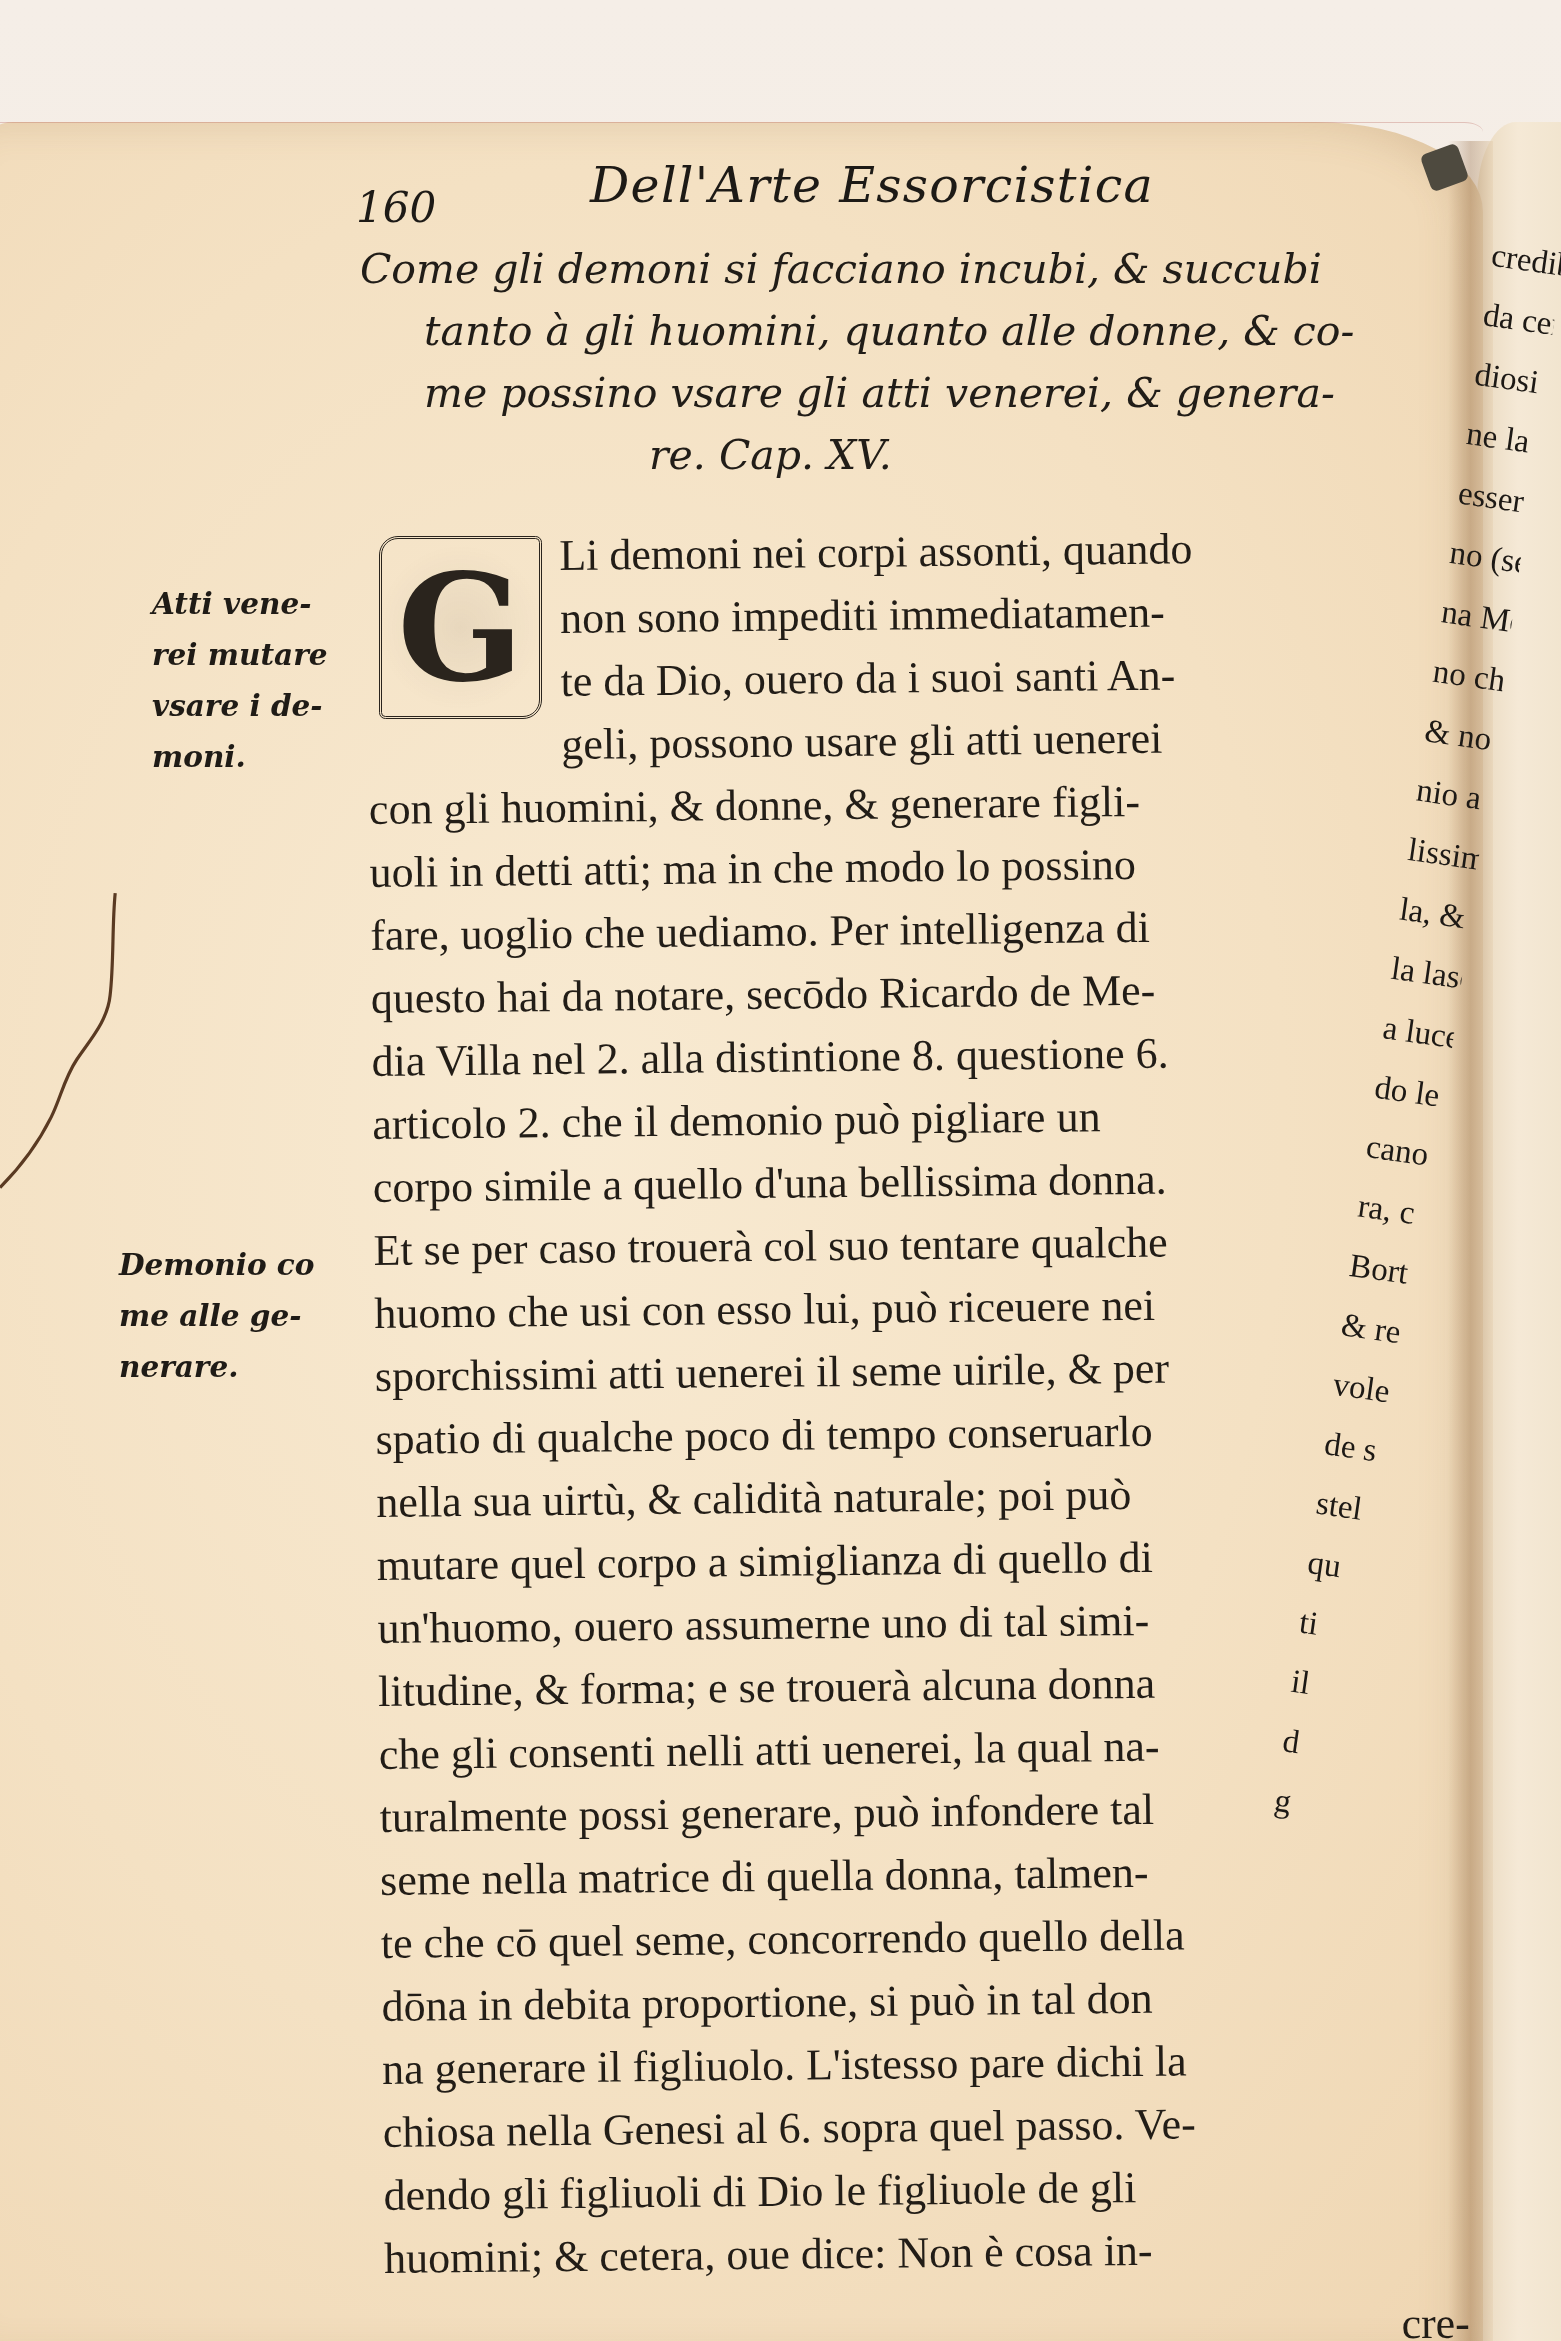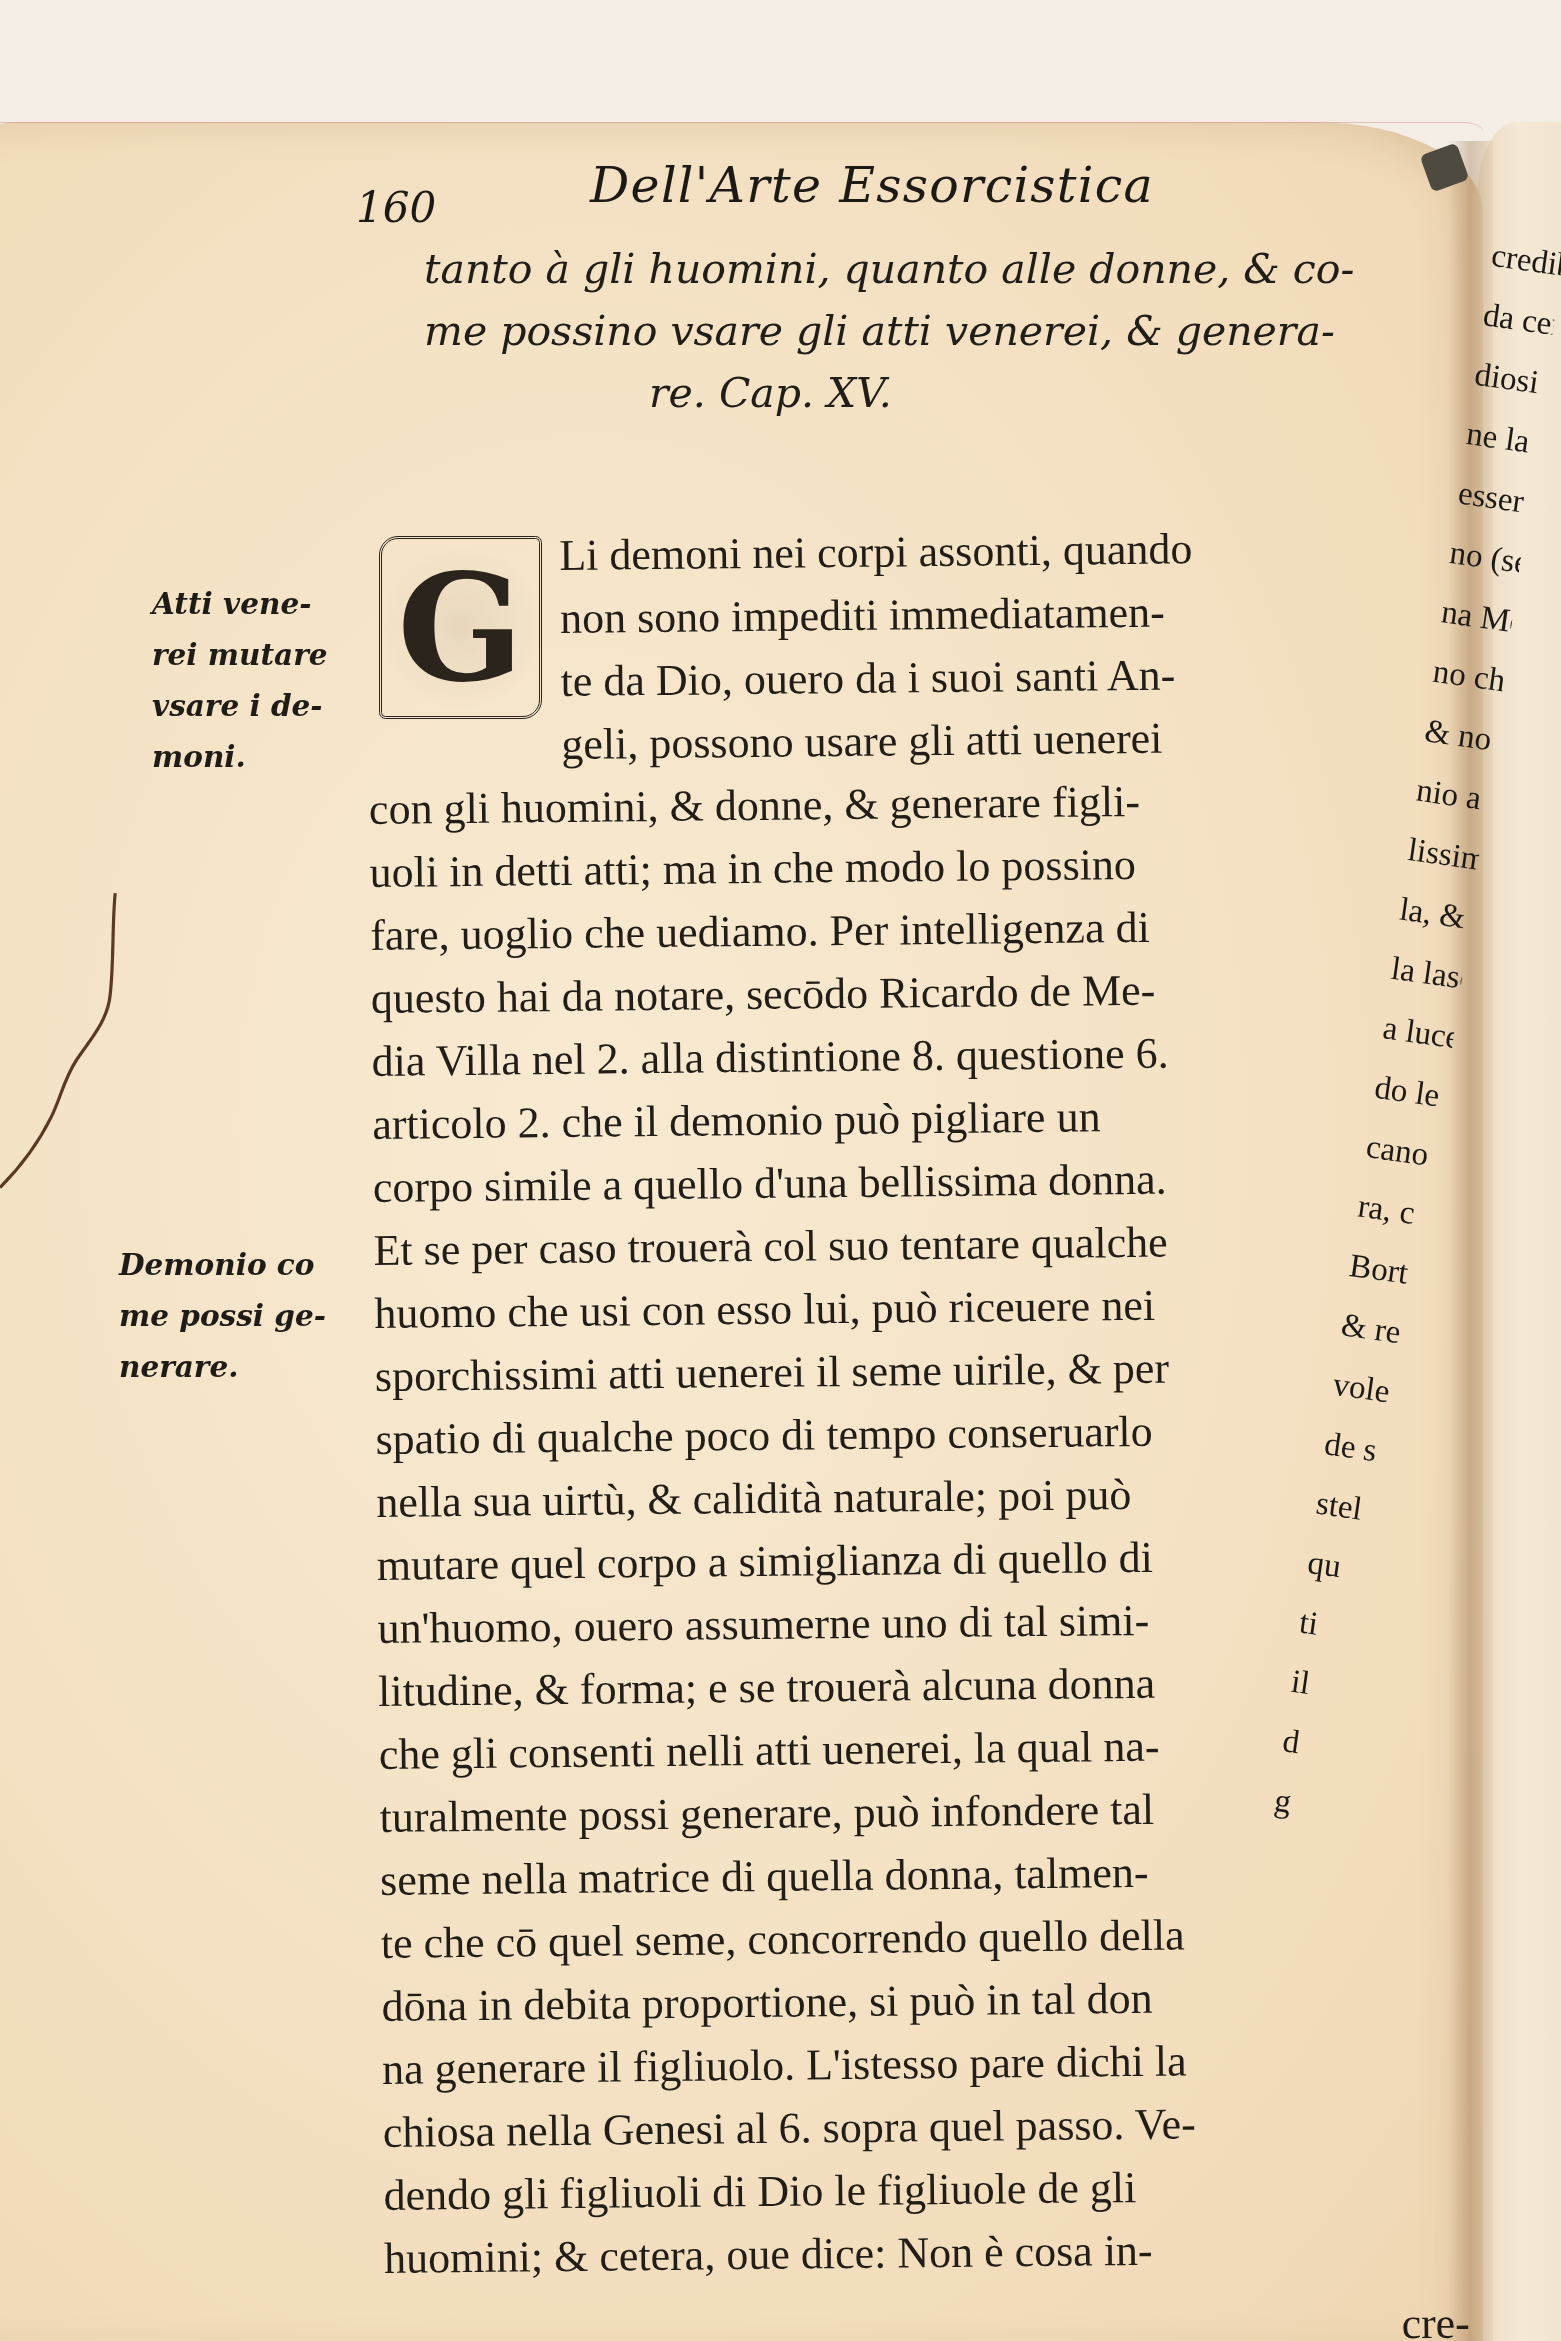--- a/index.html
+++ b/index.html
@@ -100,20 +100,21 @@
 <div class="page-left"></div>
 <div class="gutter"></div>
 <div class="spine-cloth"></div>
 
 <div class="running-head">
   <span class="folio">160</span>
   <span class="book-title">Dell'Arte Essorcistica</span>
 </div>
 
 <div class="chapter-heading">
+  <span class="line l1">Come gli demoni si facciano incubi, &amp; succubi</span>
   <span class="line l2">tanto à gli huomini, quanto alle donne, &amp; co-</span>
   <span class="line l3">me possino vsare gli atti venerei, &amp; genera-</span>
   <span class="line l4">re.        Cap.   XV.</span>
 </div>
 
 <div class="drop-cap">G</div>
 
 <div class="body-text">
   <span class="line indent">Li demoni nei corpi assonti, quando</span>
   <span class="line indent">non sono impediti immediatamen-</span>
@@ -148,21 +149,21 @@
 
 <div class="margin-note note-1">
   <span class="line">Atti vene-</span>
   <span class="line">rei mutare</span>
   <span class="line">vsare i de-</span>
   <span class="line">moni.</span>
 </div>
 
 <div class="margin-note note-2">
   <span class="line">Demonio co</span>
-  <span class="line">me possi ge-</span>
+  <span class="line">me alle ge-</span>
   <span class="line">nerare.</span>
 </div>
 
 <svg class="tear-line" viewBox="0 0 200 640" width="128" height="411">
   <path d="M180 10 C175 60 178 120 172 170 C168 210 140 240 120 270 C100 300 95 330 80 360 C60 400 30 440 0 470" fill="none" stroke="#5a3a22" stroke-width="5"></path>
 </svg>
 
 <div class="right-fragments">
   <span class="line">credibil</span>
   <span class="line">da certi</span>

